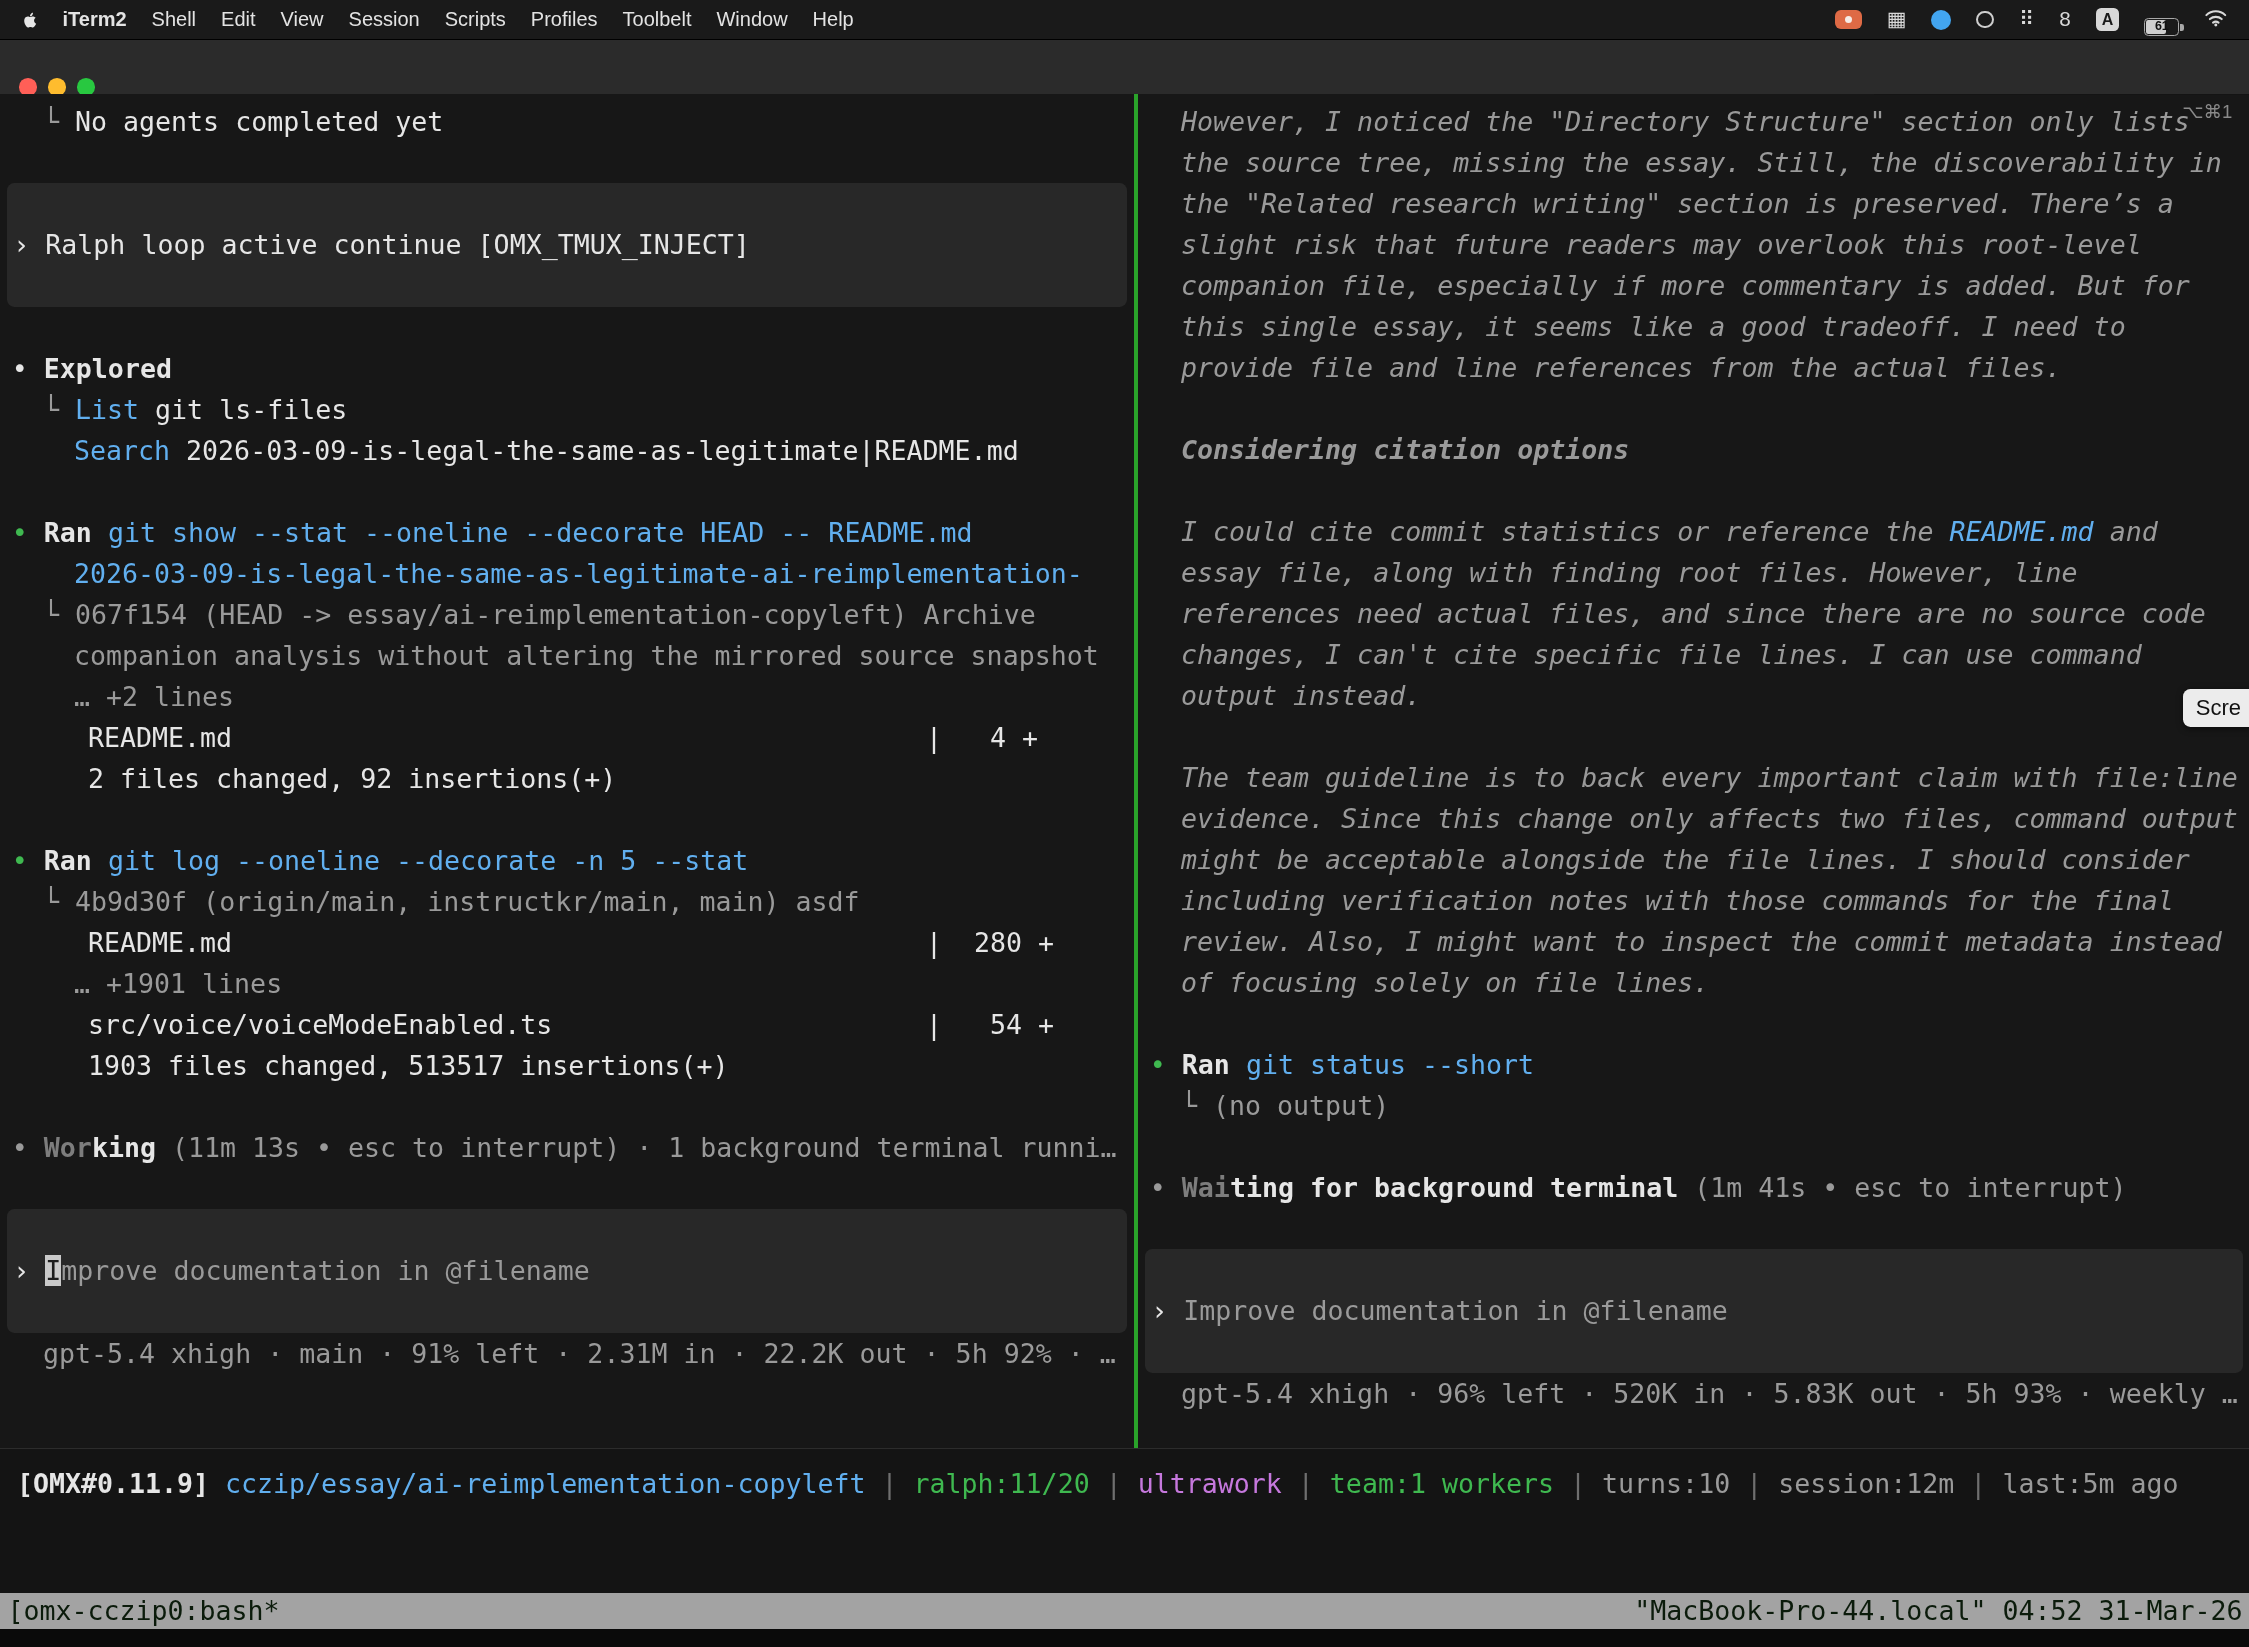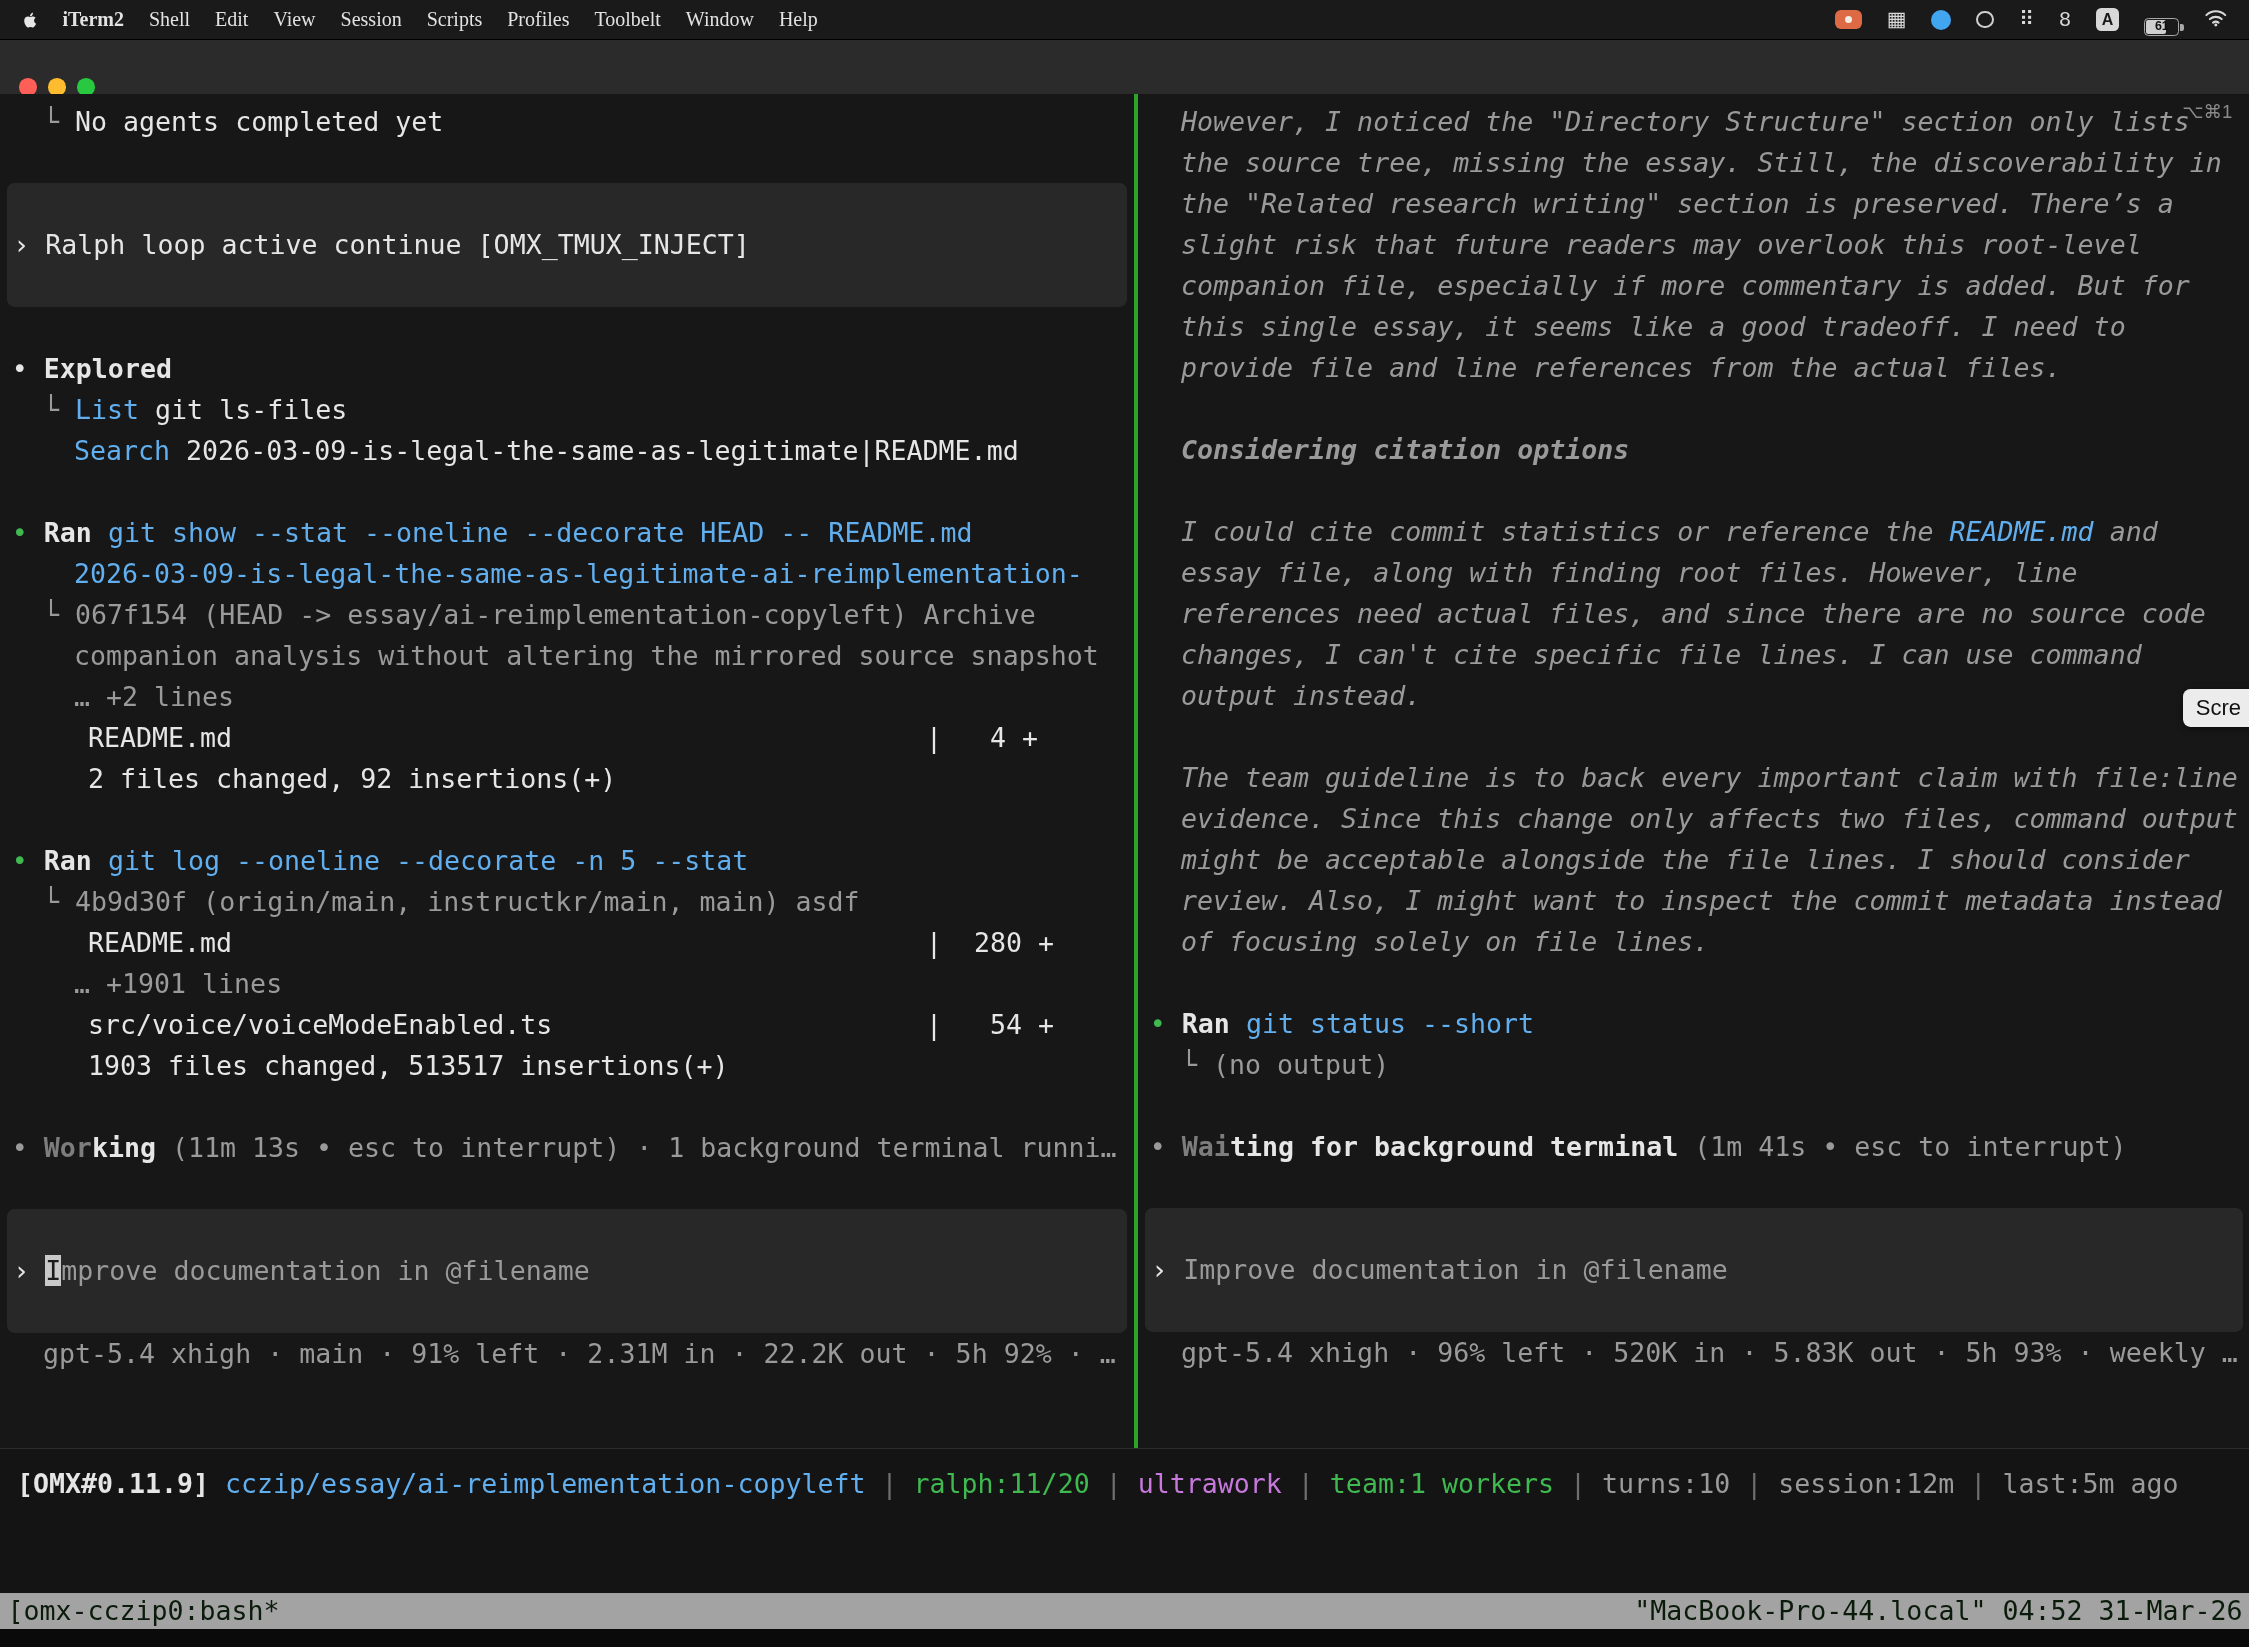--- a/index.html
+++ b/index.html
@@ -12,21 +12,21 @@
 
   
   .menubar {
     position:absolute; top:0; left:0; width:2250px; height:40px;
     background:#1a1a1a; border-bottom:0.7px solid #000;
     display:flex; align-items:center; padding:0 17.7px;
     font-family:"Liberation Sans","DejaVu Sans",sans-serif;
     font-size:20px; color:#e3e3e3;
   }
   .menu-left { display:flex; align-items:center; }
-  .menu-item { padding:0 12.5px;font-family:Liberation Serif, serif; }
+  .menu-item { padding:0 12.5px; }
   .menu-item.appmenu { font-weight:700; }
   .apple-wrap { padding:0 10.3px 0 3px; display:flex; align-items:center; }
   .menu-right { margin-left:auto; display:flex; align-items:center; gap:25px; padding-right:4.4px; }
   .record-pill { width:26.6px; height:19px; border-radius:5.9px; background:#de6a45; position:relative; display:inline-block; }
   .record-pill i { position:absolute; left:9.6px; top:5.9px; width:7.4px; height:7.4px; border-radius:50%; background:#f6ece6; }
   .mb-glyph { font-size:20.7px; color:#d9d9d9; line-height:1; }
   .swift-dot { width:20px; height:20px; border-radius:50%; background:#42a5f0; display:inline-block; }
   .ring { width:17.7px; height:17.7px; border:2.2px solid #cfcfcf; border-radius:50%; display:inline-block; }
   .abox { width:23.6px; height:23.6px; border-radius:5.2px; background:#d8d8d8; color:#1a1a1a; font-weight:700; font-size:16px; display:inline-flex; align-items:center; justify-content:center; }
   .batt { position:relative; width:35px; height:17.7px; border:1.5px solid #a8a8a8; border-radius:4.4px; display:inline-flex; align-items:flex-start; justify-content:center;margin-top:15px; }
@@ -189,20 +189,21 @@
     <div class="blank"></div>
     <div class="line p1 it"><span class="dim">I could cite commit statistics or reference the </span><span class="blue">README.md</span><span class="dim"> and</span></div>
     <div class="line p1 it"><span class="dim">essay file, along with finding root files. However, line</span></div>
     <div class="line p1 it"><span class="dim">references need actual files, and since there are no source code</span></div>
     <div class="line p1 it"><span class="dim">changes, I can't cite specific file lines. I can use command</span></div>
     <div class="line p1 it"><span class="dim">output instead.</span></div>
     <div class="blank"></div>
     <div class="line p1 it"><span class="dim">The team guideline is to back every important claim with file:line</span></div>
     <div class="line p1 it"><span class="dim">evidence. Since this change only affects two files, command output</span></div>
     <div class="line p1 it"><span class="dim">might be acceptable alongside the file lines. I should consider</span></div>
+    <div class="line p1 it"><span class="dim">including verification notes with those commands for the final</span></div>
     <div class="line p1 it"><span class="dim">review. Also, I might want to inspect the commit metadata instead</span></div>
     <div class="line p1 it"><span class="dim">of focusing solely on file lines.</span></div>
     <div class="blank"></div>
     <div class="line p0"><span class="green">• </span><span class="fg b">Ran</span><span class="blue"> git status --short</span></div>
     <div class="line p1"><span class="dim">└ </span><span class="dim">(no output)</span></div>
     <div class="blank"></div>
     <div class="line p0"><span class="dim">• </span><span class="dimb">Wai</span><span class="fg b">ting for background terminal</span><span class="dim"> (1m 41s • esc to interrupt)</span></div>
     <div class="blank"></div>
     <div class="promptbox"><span class="fg">› </span><span class="dim">Improve documentation in @filename</span></div>
     <div class="line p1"><span class="dim">gpt-5.4 xhigh · 96% left · 520K in · 5.83K out · 5h 93% · weekly …</span></div>

